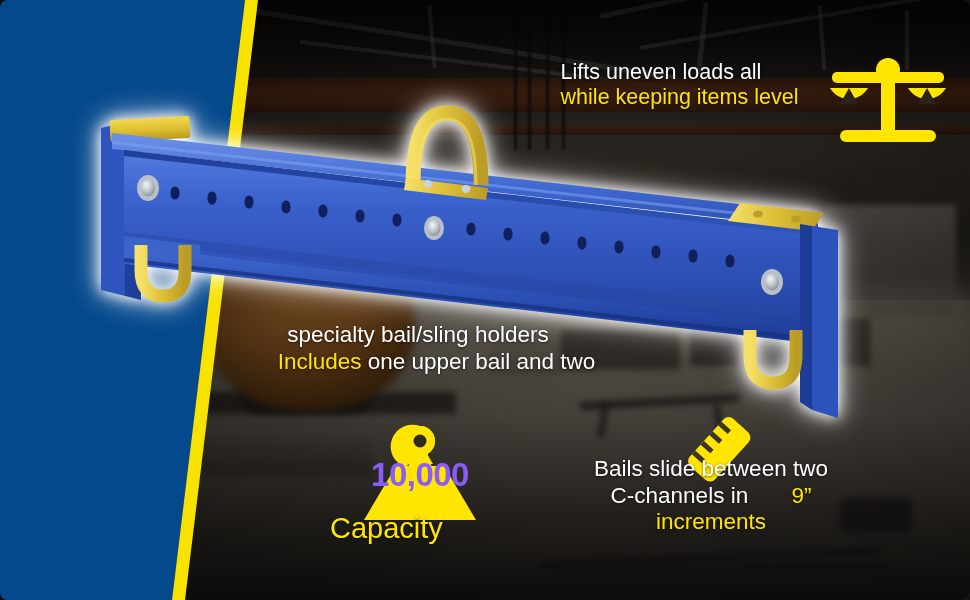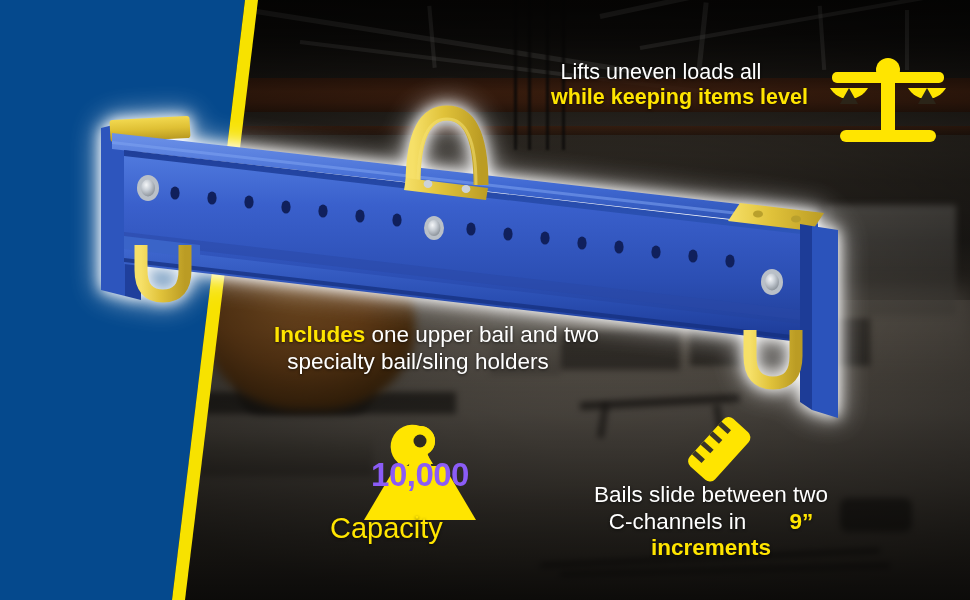--- a/index.html
+++ b/index.html
@@ -1,20 +1,21 @@
 <!DOCTYPE html>
 <html><head>
 <meta charset="utf-8">
 <style>
   html,body{margin:0;padding:0;background:#111;}
   *{box-sizing:border-box;}
   .stage{
     position:relative;width:970px;height:600px;overflow:hidden;
     font-family:"Liberation Sans","DejaVu Sans",sans-serif;
     background:#2a2724;
+    border-radius:8px;
   }
 
   
   .photo{position:absolute;inset:0;overflow:hidden;}
   .photo .sky{
     position:absolute;inset:0;
     background:
       linear-gradient(180deg,#16130f 0%,#1d1a16 6%,#3a342c 14%,#4c443a 22%,#3b352d 30%,#2e2a25 40%,#423c34 48%,#554d42 58%,#6a6155 70%,#7a7064 82%,#6a6155 92%,#4a443b 100%);
   }
   
@@ -67,24 +68,24 @@
     clip-path:polygon(245px 0,258px 0,185px 600px,172px 600px);
     background:#f7e200;
   }
 
   
   .product{position:absolute;left:0;top:0;width:970px;height:600px;}
   .glow{filter:drop-shadow(0 0 7px #ffffff) drop-shadow(0 0 13px rgba(255,255,255,.75));}
 
   
   .callout{position:absolute;color:#ffffff;line-height:1.18;text-shadow:0 1px 3px rgba(0,0,0,.6);}
-  .callout b{color:#ffe500;font-weight:bold;margin-left:37px;}
+  .callout b{color:#ffe500;font-weight:normal;margin-left:37px;}
   .c1{left:506px;top:60px;width:310px;text-align:center;font-size:21.5px;}
   .c2{left:218px;top:322px;width:400px;text-align:center;font-size:22.5px;}
-  .c3{left:556px;top:482px;width:310px;text-align:center;font-size:22.5px;}
+  .c3{left:556px;top:456px;width:310px;text-align:center;font-size:22.5px;}
   .capword{
     position:absolute;left:330px;top:512px;width:180px;text-align:left;
     color:#ffe500;font-size:29px;text-shadow:0 1px 3px rgba(0,0,0,.6);
   }
   .wnum{
     position:absolute;left:330px;top:456px;width:180px;text-align:center;
     color:#8b5cf6;font-size:33px;font-weight:bold;letter-spacing:-.5px;
   }
   .wlb{
     position:absolute;left:330px;top:487px;width:180px;text-align:center;
@@ -276,22 +277,22 @@
     </g>
     <path d="M25,30 L34,46 L16,46 Z" fill="#2b2418"></path>
     <path d="M103,30 L112,46 L94,46 Z" fill="#2b2418"></path>
   </svg>
   <div class="callout c1">
     <div>Lifts uneven loads all</div>
     <div><b>while keeping items level</b></div>
   </div>
 
   <div class="callout c2">
+    <div>specialty bail/sling holders</div>
     <div><b>Includes</b><span> one upper bail and two</span></div>
-    <div>specialty bail/sling holders</div>
   </div>
 
   <svg style="position:absolute;left:352px;top:424px;" width="136" height="98" viewBox="0 0 136 98">
     <path d="M68,2 a15,15 0 0,1 15,15 a15,15 0 0,1 -8,13 l6,10 l-26,0 l6,-10 a15,15 0 0,1 -8,13 a15,15 0 0,1 15,-41 Z" fill="#ffe500"></path>
     <circle cx="68" cy="17" r="15" fill="#ffe500"></circle>
     <circle cx="68" cy="17" r="6.5" fill="#2e2a22"></circle>
     <path d="M61,28 L75,28 L80,44 L56,44 Z" fill="#ffe500"></path>
     <path d="M44,42 L92,42 L124,96 L12,96 Z" fill="#ffe500"></path>
   </svg>
   <div class="wnum">10,000</div>

